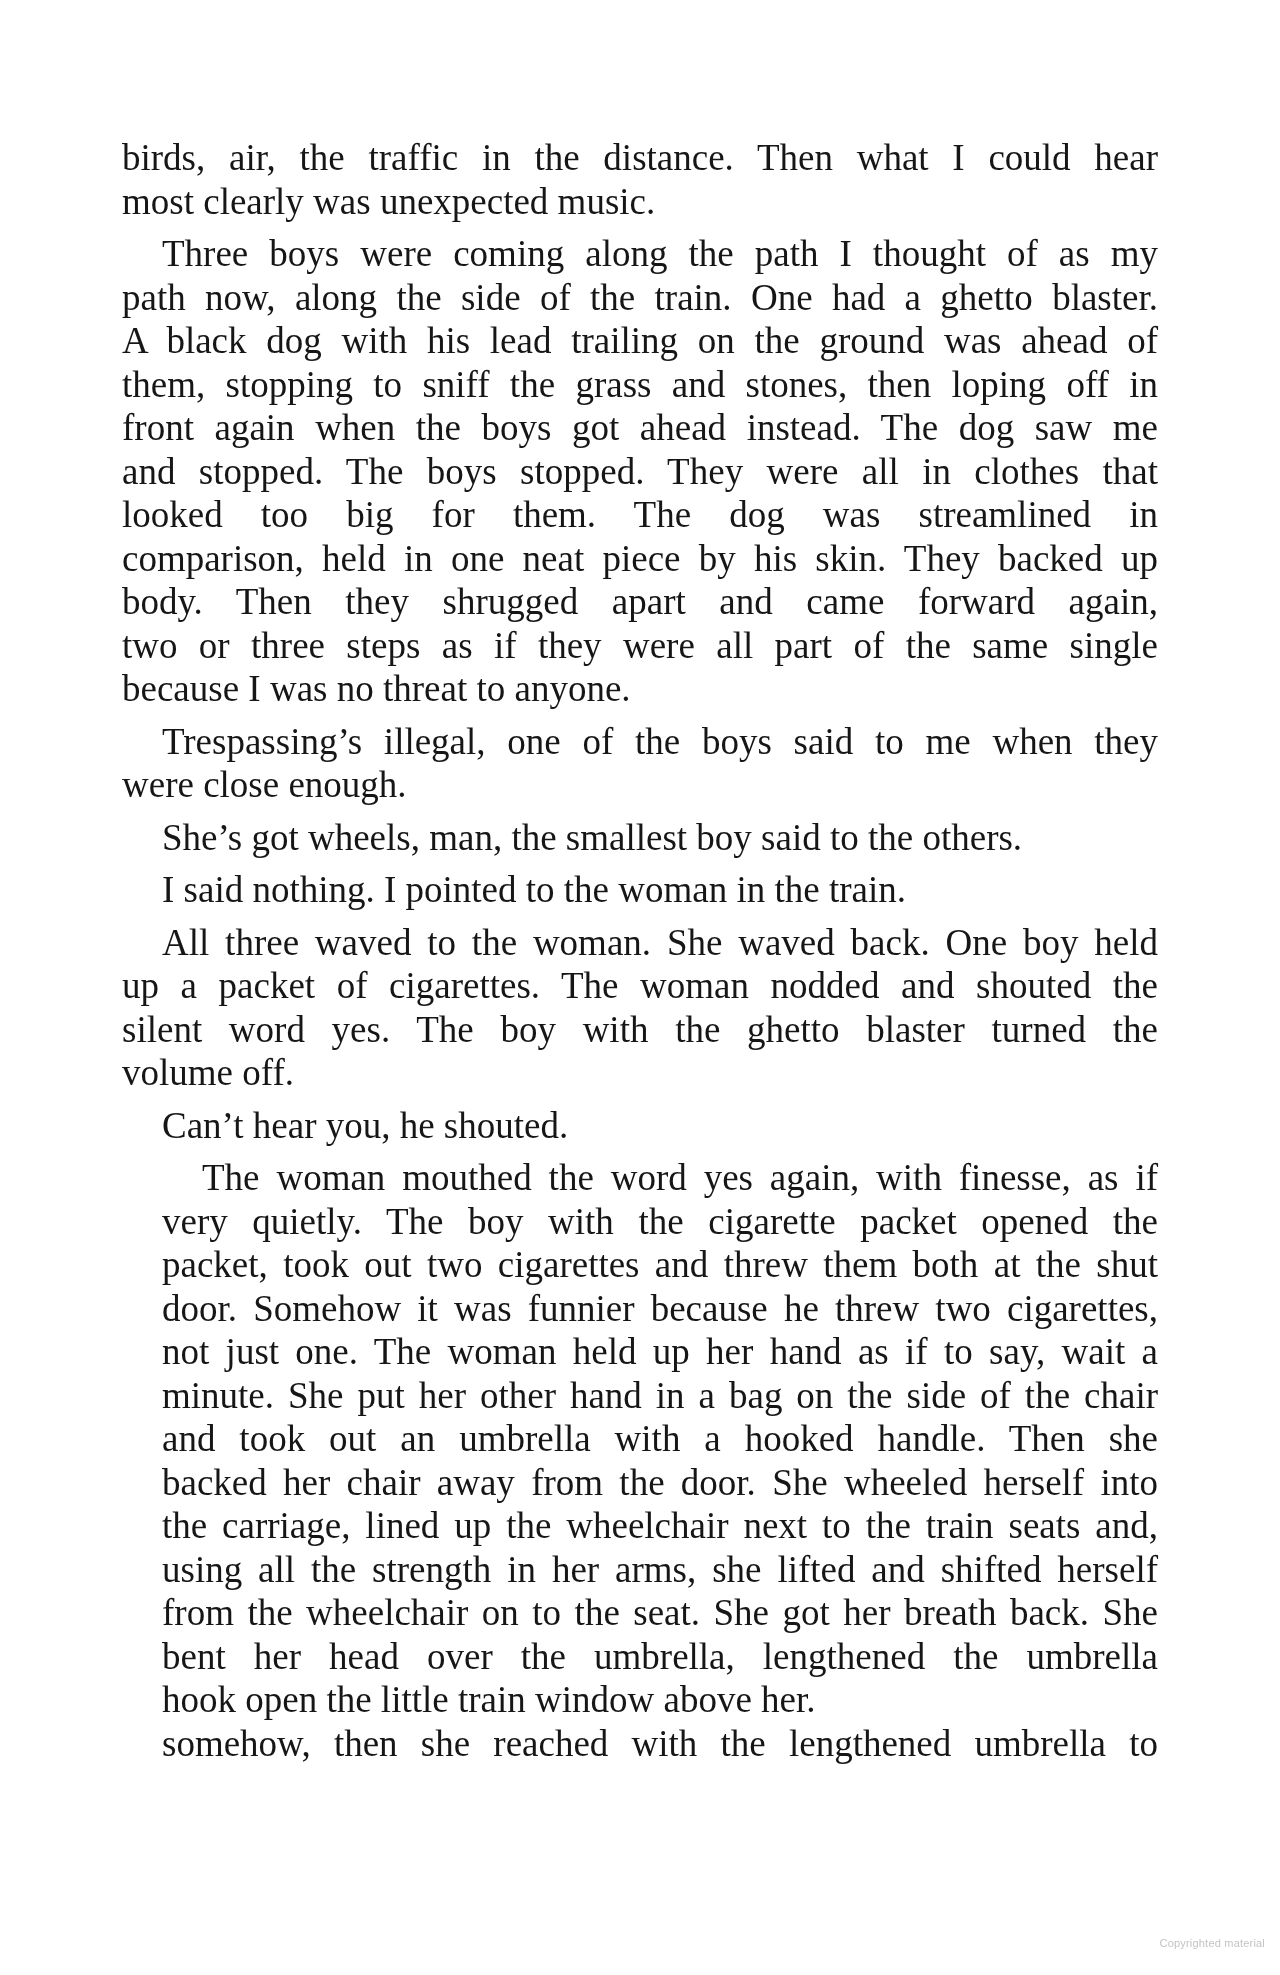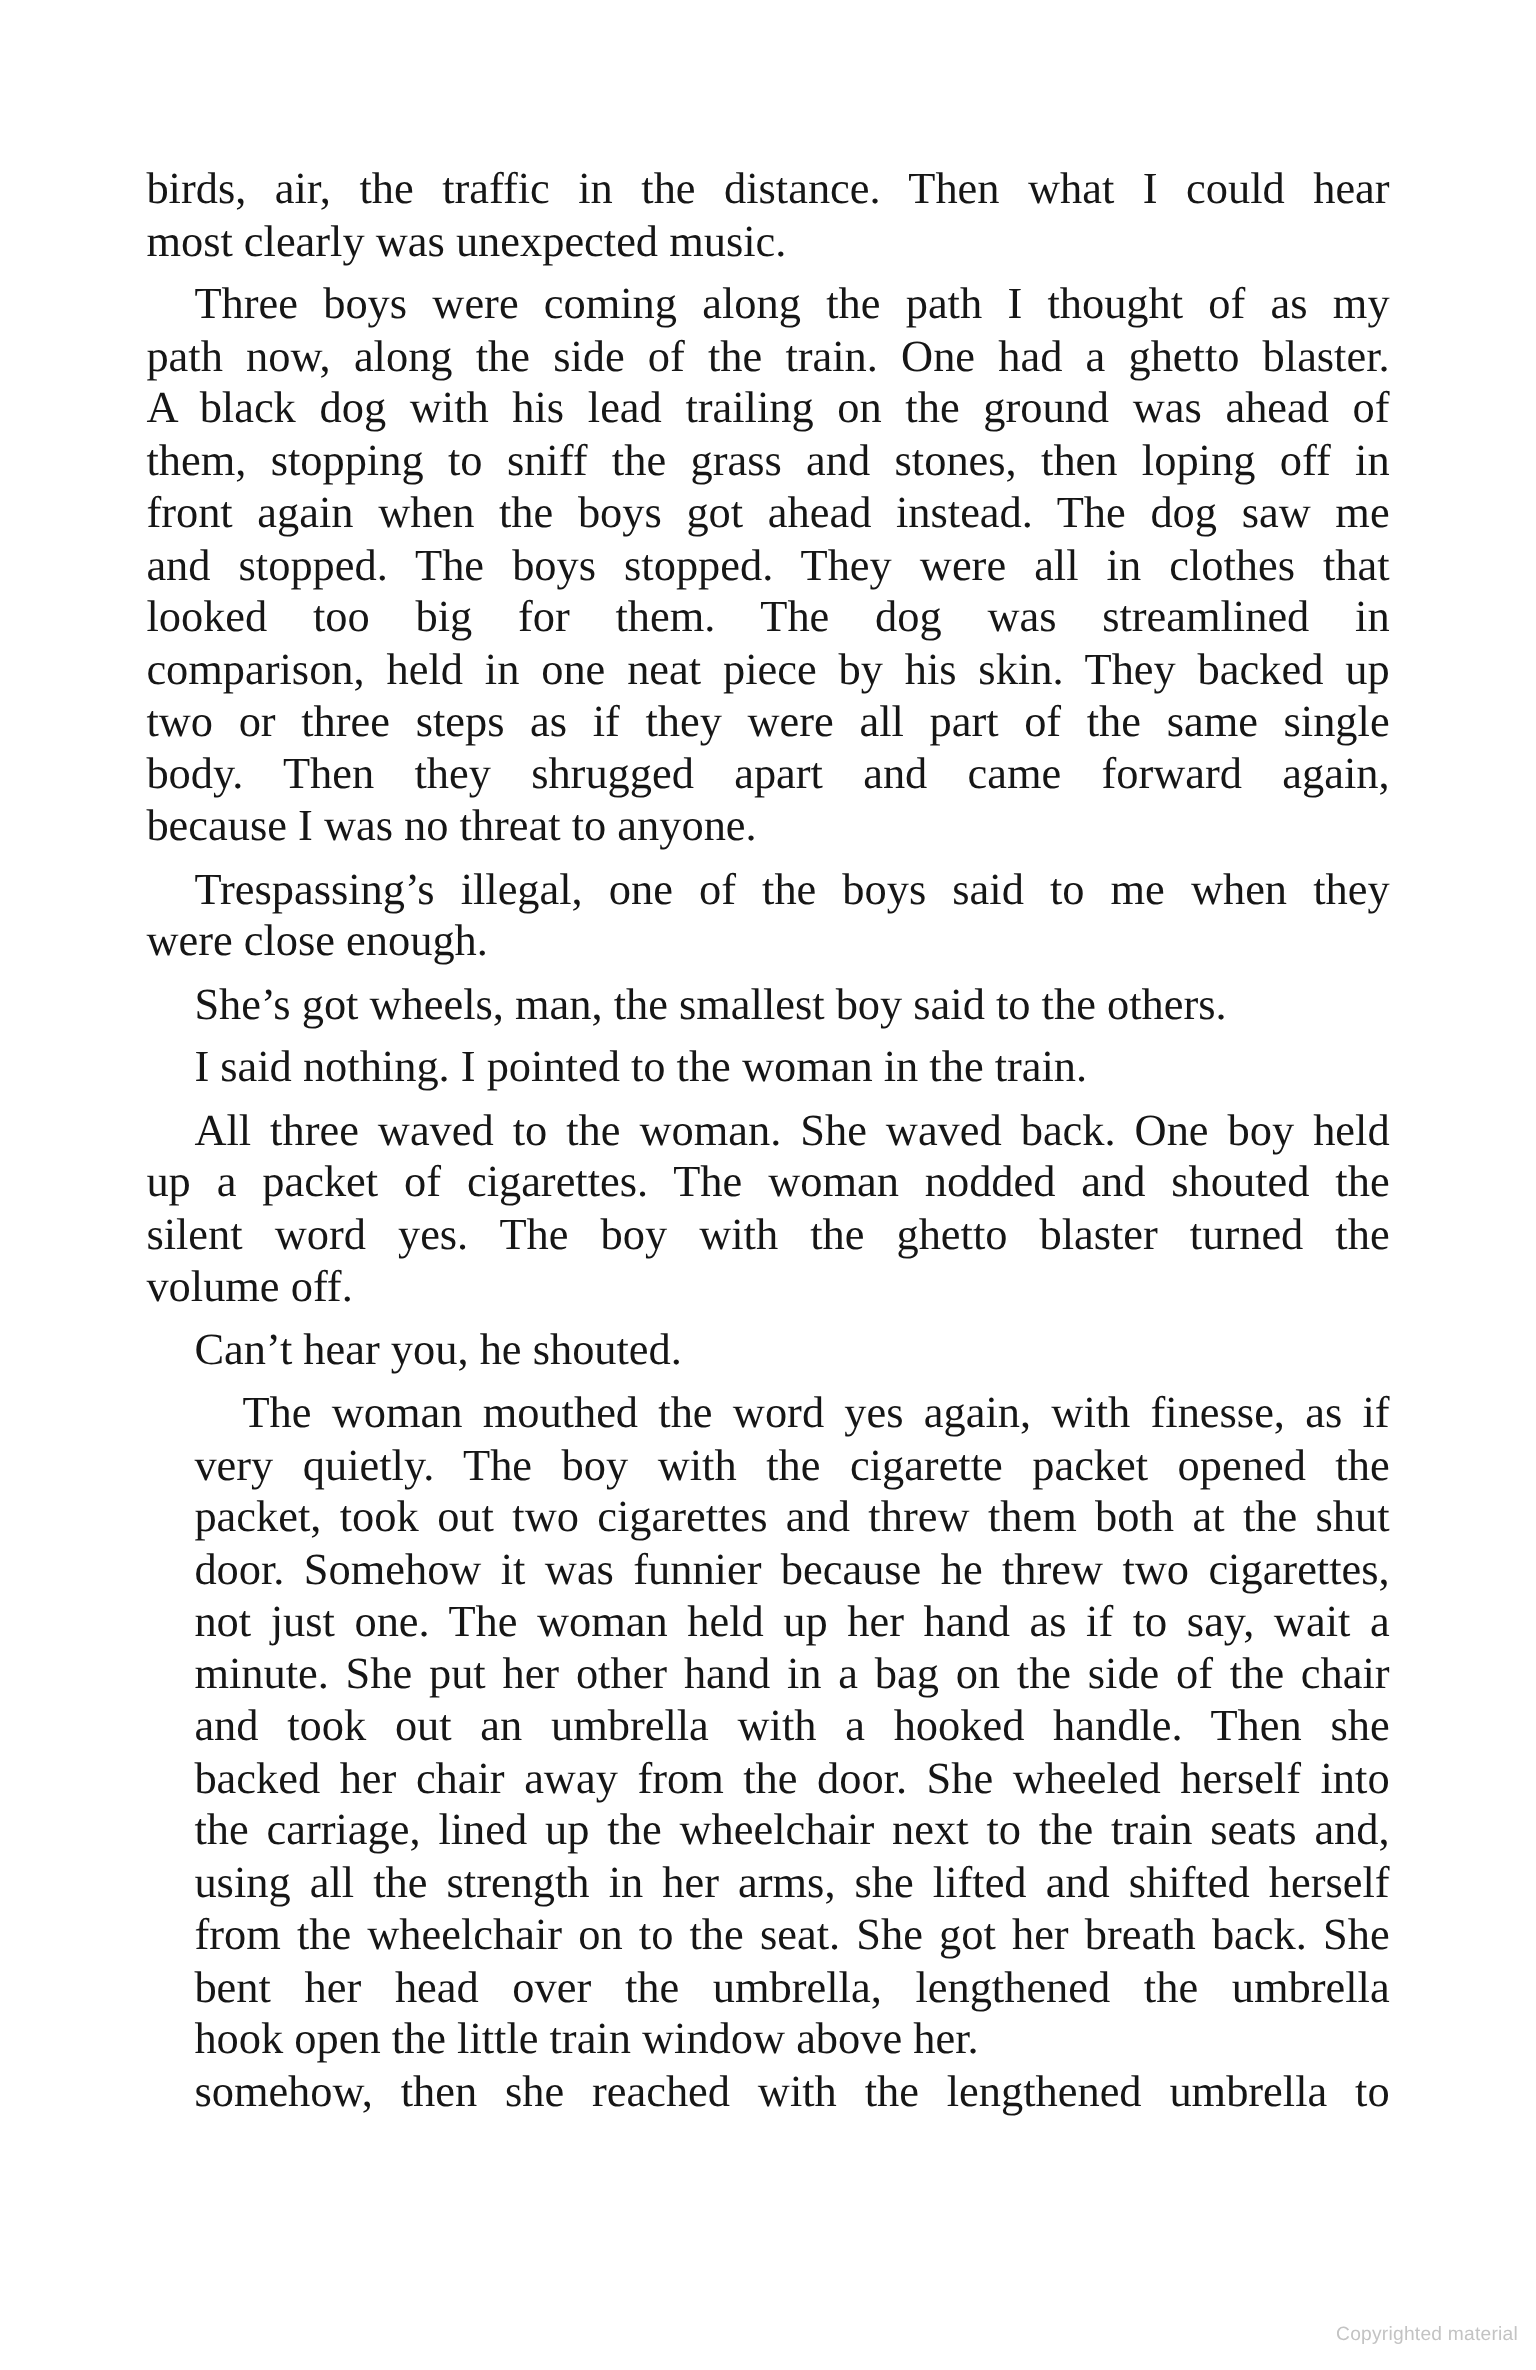--- a/index.html
+++ b/index.html
@@ -39,21 +39,21 @@
     text-align-last: left;
   }
   .line.first-indent {
     text-indent: 40px;
   }
   .footer-note {
     position: absolute;
     right: 15px;
     top: 1937px;
     font-family: "Liberation Sans", sans-serif;
-    font-size: 16px;
+    font-size: 11px;
     letter-spacing: 0.2px;
     color: #c3c3c3;
   }
 </style>
 </head>
 <body>
 
 <div class="page">
   <div class="textblock">
       <div class="para">
@@ -62,22 +62,22 @@
       </div>
       <div class="para">
         <div class="line first-indent">Three boys were coming along the path I thought of as my</div>
         <div class="line">path now, along the side of the train. One had a ghetto blaster.</div>
         <div class="line">A black dog with his lead trailing on the ground was ahead of</div>
         <div class="line">them, stopping to sniff the grass and stones, then loping off in</div>
         <div class="line">front again when the boys got ahead instead. The dog saw me</div>
         <div class="line">and stopped. The boys stopped. They were all in clothes that</div>
         <div class="line">looked too big for them. The dog was streamlined in</div>
         <div class="line">comparison, held in one neat piece by his skin. They backed up</div>
+        <div class="line">body. Then they shrugged apart and came forward again,</div>
         <div class="line">two or three steps as if they were all part of the same single</div>
-        <div class="line">body. Then they shrugged apart and came forward again,</div>
         <div class="line para-last">because I was no threat to anyone.</div>
       </div>
       <div class="para">
         <div class="line first-indent">Trespassing’s illegal, one of the boys said to me when they</div>
         <div class="line para-last">were close enough.</div>
       </div>
       <div class="para">
         <div class="line para-last first-indent">She’s got wheels, man, the smallest boy said to the others.</div>
       </div>
       <div class="para">

